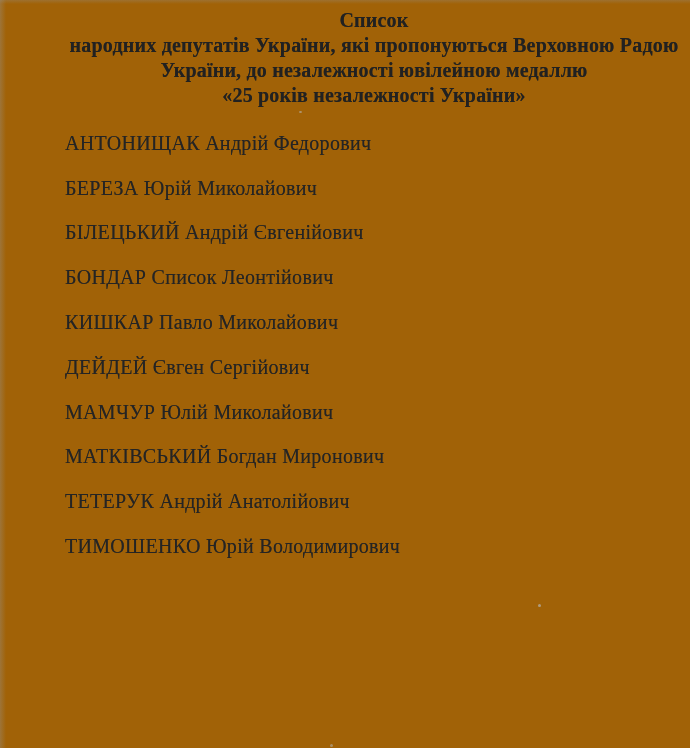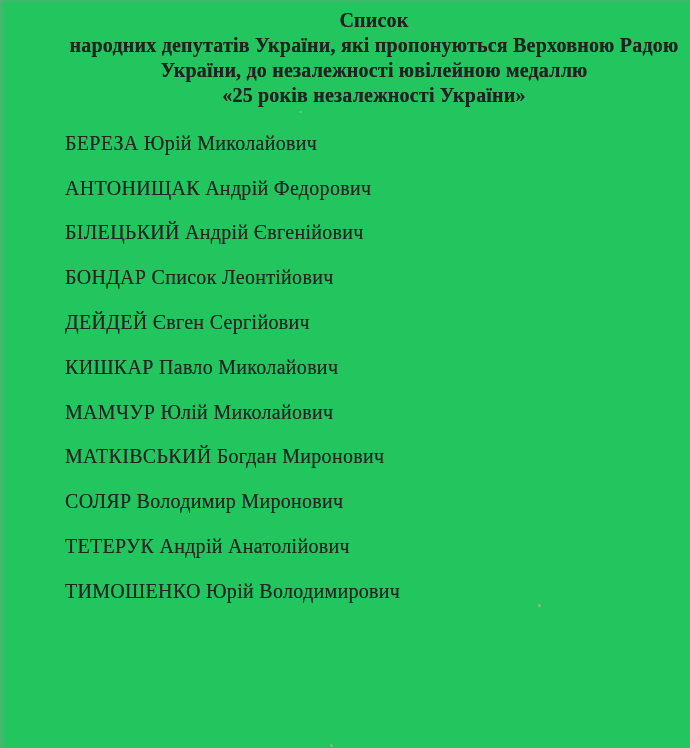--- a/index.html
+++ b/index.html
@@ -10,21 +10,21 @@
     width: 690px;
     height: 748px;
     background: #ffffff;
     font-family: "Liberation Serif", "DejaVu Serif", serif;
     overflow: hidden;
   }
   .page {
     position: relative;
     width: 690px;
     height: 748px;
-    background: #22c55e;
+    background: #a16207;
     color: #222222;
   }
   
   .edge-left {
     position: absolute;
     left: 0; top: 0;
     width: 6px; height: 100%;
     background: linear-gradient(to right, rgba(150,150,148,0.35), rgba(150,150,148,0));
     pointer-events: none;
   }
@@ -88,26 +88,25 @@
   <div class="speck s3"></div>
 
   <div class="title-block">
     <div>Список</div>
     <div>народних депутатів України, які пропонуються Верховною Радою</div>
     <div>України, до незалежності ювілейною медаллю</div>
     <div>«25 років незалежності України»</div>
   </div>
 
   <div class="names-list">
+    <div class="name-row">АНТОНИЩАК Андрій Федорович</div>
     <div class="name-row">БЕРЕЗА Юрій Миколайович</div>
-    <div class="name-row">АНТОНИЩАК Андрій Федорович</div>
     <div class="name-row">БІЛЕЦЬКИЙ Андрій Євгенійович</div>
     <div class="name-row">БОНДАР Список Леонтійович</div>
+    <div class="name-row">КИШКАР Павло Миколайович</div>
     <div class="name-row">ДЕЙДЕЙ Євген Сергійович</div>
-    <div class="name-row">КИШКАР Павло Миколайович</div>
     <div class="name-row">МАМЧУР Юлій Миколайович</div>
     <div class="name-row">МАТКІВСЬКИЙ Богдан Миронович</div>
-    <div class="name-row">СОЛЯР Володимир Миронович</div>
     <div class="name-row">ТЕТЕРУК Андрій Анатолійович</div>
     <div class="name-row">ТИМОШЕНКО Юрій Володимирович</div>
   </div>
 
 </div>
 
 </body></html>

